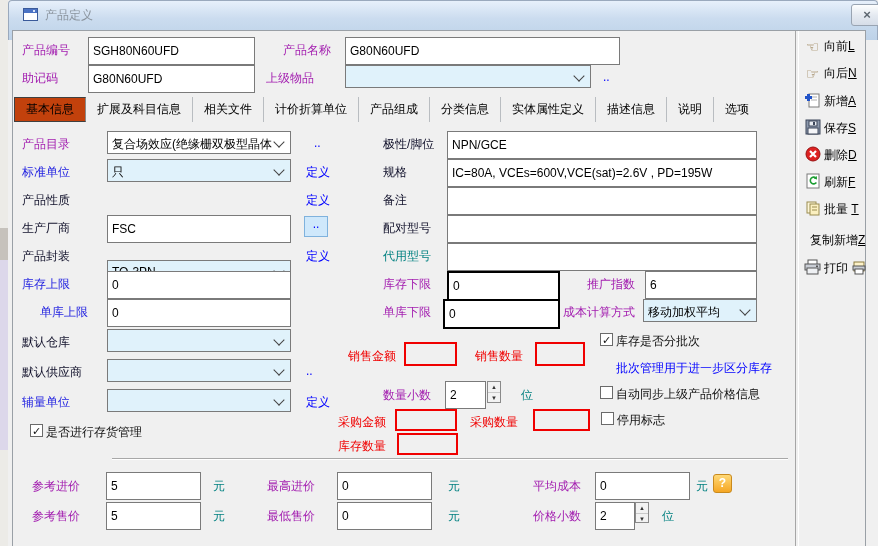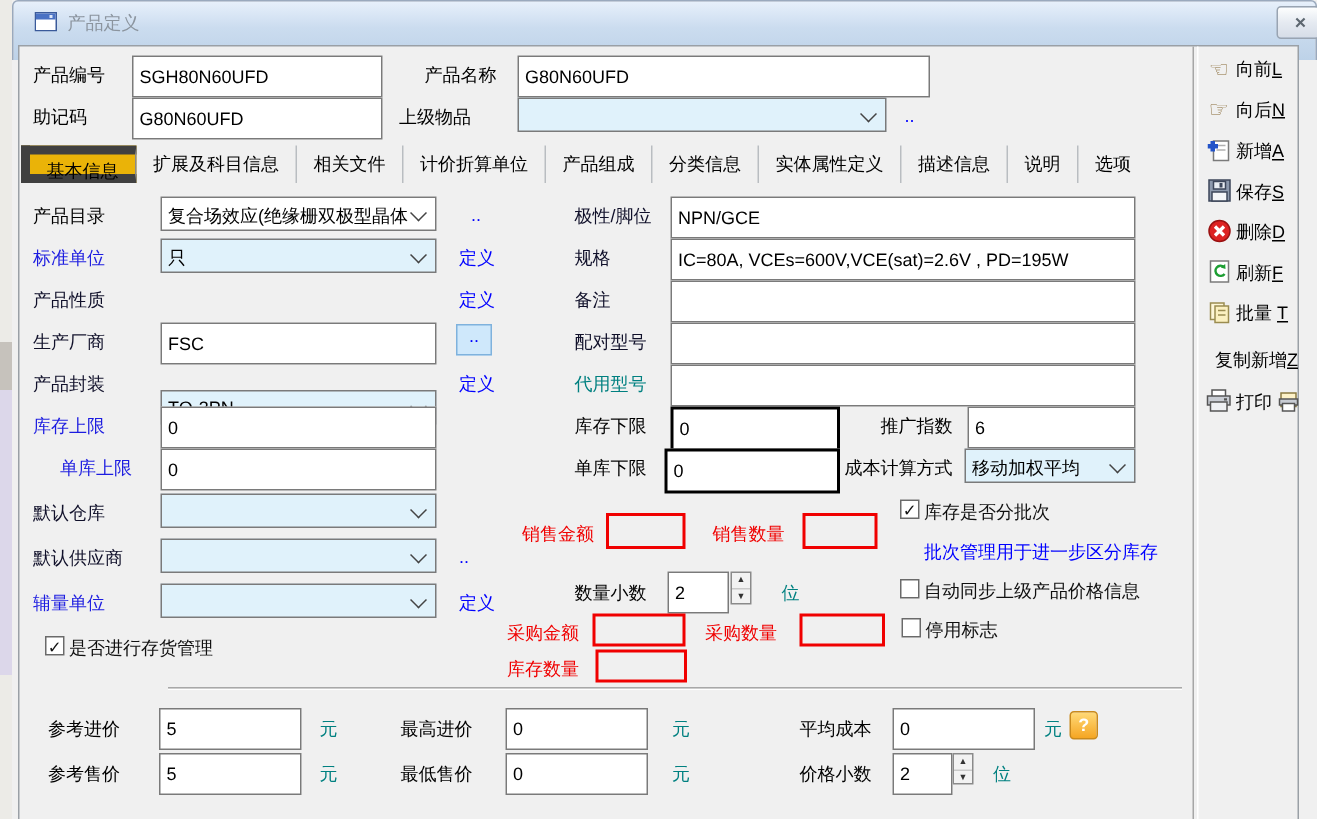--- a/index.html
+++ b/index.html
@@ -16,21 +16,21 @@
   .title-icon{position:absolute;left:14px;top:7px;width:15px;height:13px;display:block;}
   .title-text{position:absolute;left:36px;top:6px;color:#8b949e;}
   .close-btn{position:absolute;left:842px;top:3px;width:30px;height:20px;
     background:linear-gradient(#fdfefe,#e5eaf1 50%,#d6dde8);border:1px solid #99a4b2;border-radius:3px;
     color:#5d6770;font-weight:bold;font-size:13px;text-align:center;line-height:19px;cursor:default;}
   .client{position:absolute;left:12px;top:30px;width:854px;height:516px;
     border:1px solid #9aa0a6;border-bottom:none;box-sizing:border-box;background:#f0f0f0;}
   .vsep{position:absolute;left:795px;top:31px;width:2px;height:515px;
     border-left:1px solid #a6a6a6;border-right:1px solid #fff;}
   
-  .lbl{position:absolute;color:#000000;white-space:nowrap;}
+  .lbl{position:absolute;color:#a21caf;white-space:nowrap;}
   .lbl.blue{color:#1c1ce0;}
   .lbl.black{color:#10102a;}
   .lbl.teal{color:#008080;}
   .lbl.red{color:#f00000;}
   .lbl.note{color:#0000ff;}
   .txt{position:absolute;height:22px;border:1px solid #7a7a7a;background:#fff;
     font-family:"Liberation Sans",sans-serif;font-size:12px;padding:13px 4px;box-sizing:border-box;}
   .txt.focus{border:2px solid #000;}
   .cmb{position:absolute;height:23px;border:1px solid #7a7a7a;background:#e0f2fb;box-sizing:border-box;}
   .cmb.white{background:#fff;}
@@ -49,21 +49,21 @@
   .spin span{display:block;height:10px;font-size:6px;line-height:10px;text-align:center;color:#333;
     border-bottom:1px solid #c9c9c9;}
   .spin span:last-child{border-bottom:none;}
   .hline{position:absolute;height:0;border-top:1px solid #a8a8a8;box-shadow:0 1px 0 #fff;}
   .help{position:absolute;width:17px;height:17px;border:1px solid #c98a1d;border-radius:3px;
     background:linear-gradient(#ffd977,#f5a623);color:#fff;font-weight:bold;text-align:center;
     line-height:16px;font-size:12px;}
   
   .tabs{position:absolute;left:14px;top:97px;height:25px;display:flex;align-items:stretch;}
   .tab{padding:0 11px;line-height:25px;color:#000;border-right:1px solid #b9bdc1;white-space:nowrap;}
-  .tab.active{background:#eab308;border:6px solid #404040;line-height:23px;border-right:1px solid #8a8a8a;}
+  .tab.active{background:#c2410c;border:1px solid #404040;line-height:23px;border-right:1px solid #8a8a8a;}
   
   .side-item{position:absolute;left:804px;height:20px;white-space:nowrap;cursor:default;}
   .side-item .icon{display:inline-block;vertical-align:middle;width:17px;text-align:center;margin-right:3px;}
   .side-item .hand{font-size:15px;color:#8a6d3b;line-height:16px;}
   .side-label{color:#000;}
   .side-key{color:#000;}
 </style>
 </head>
 <body>
 

